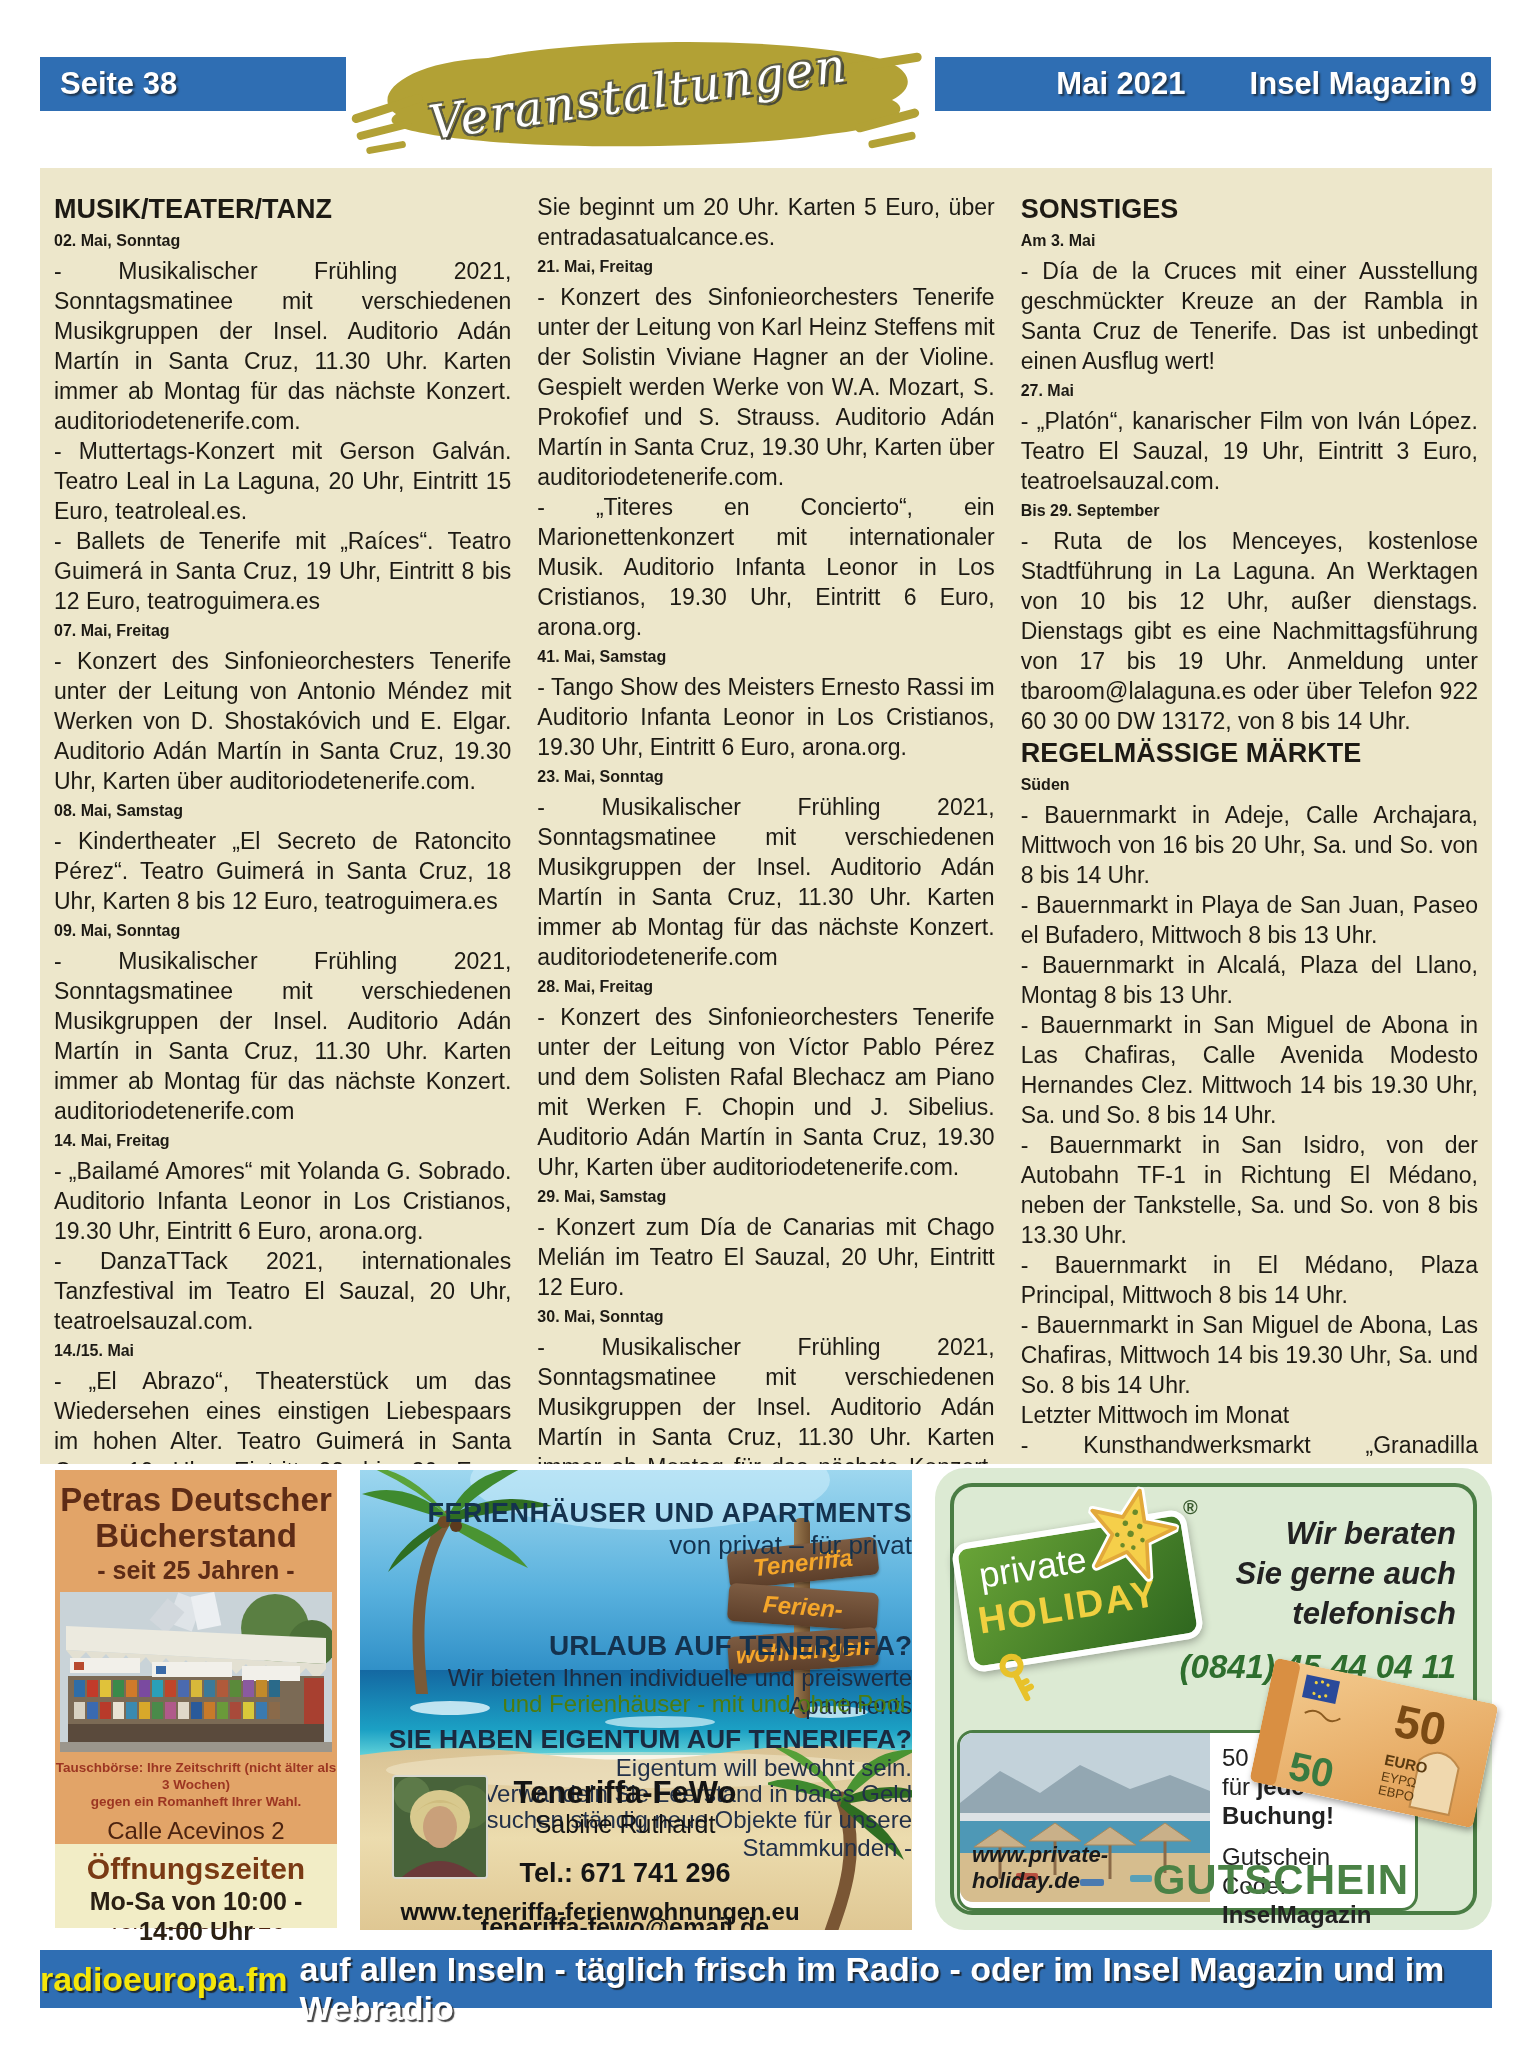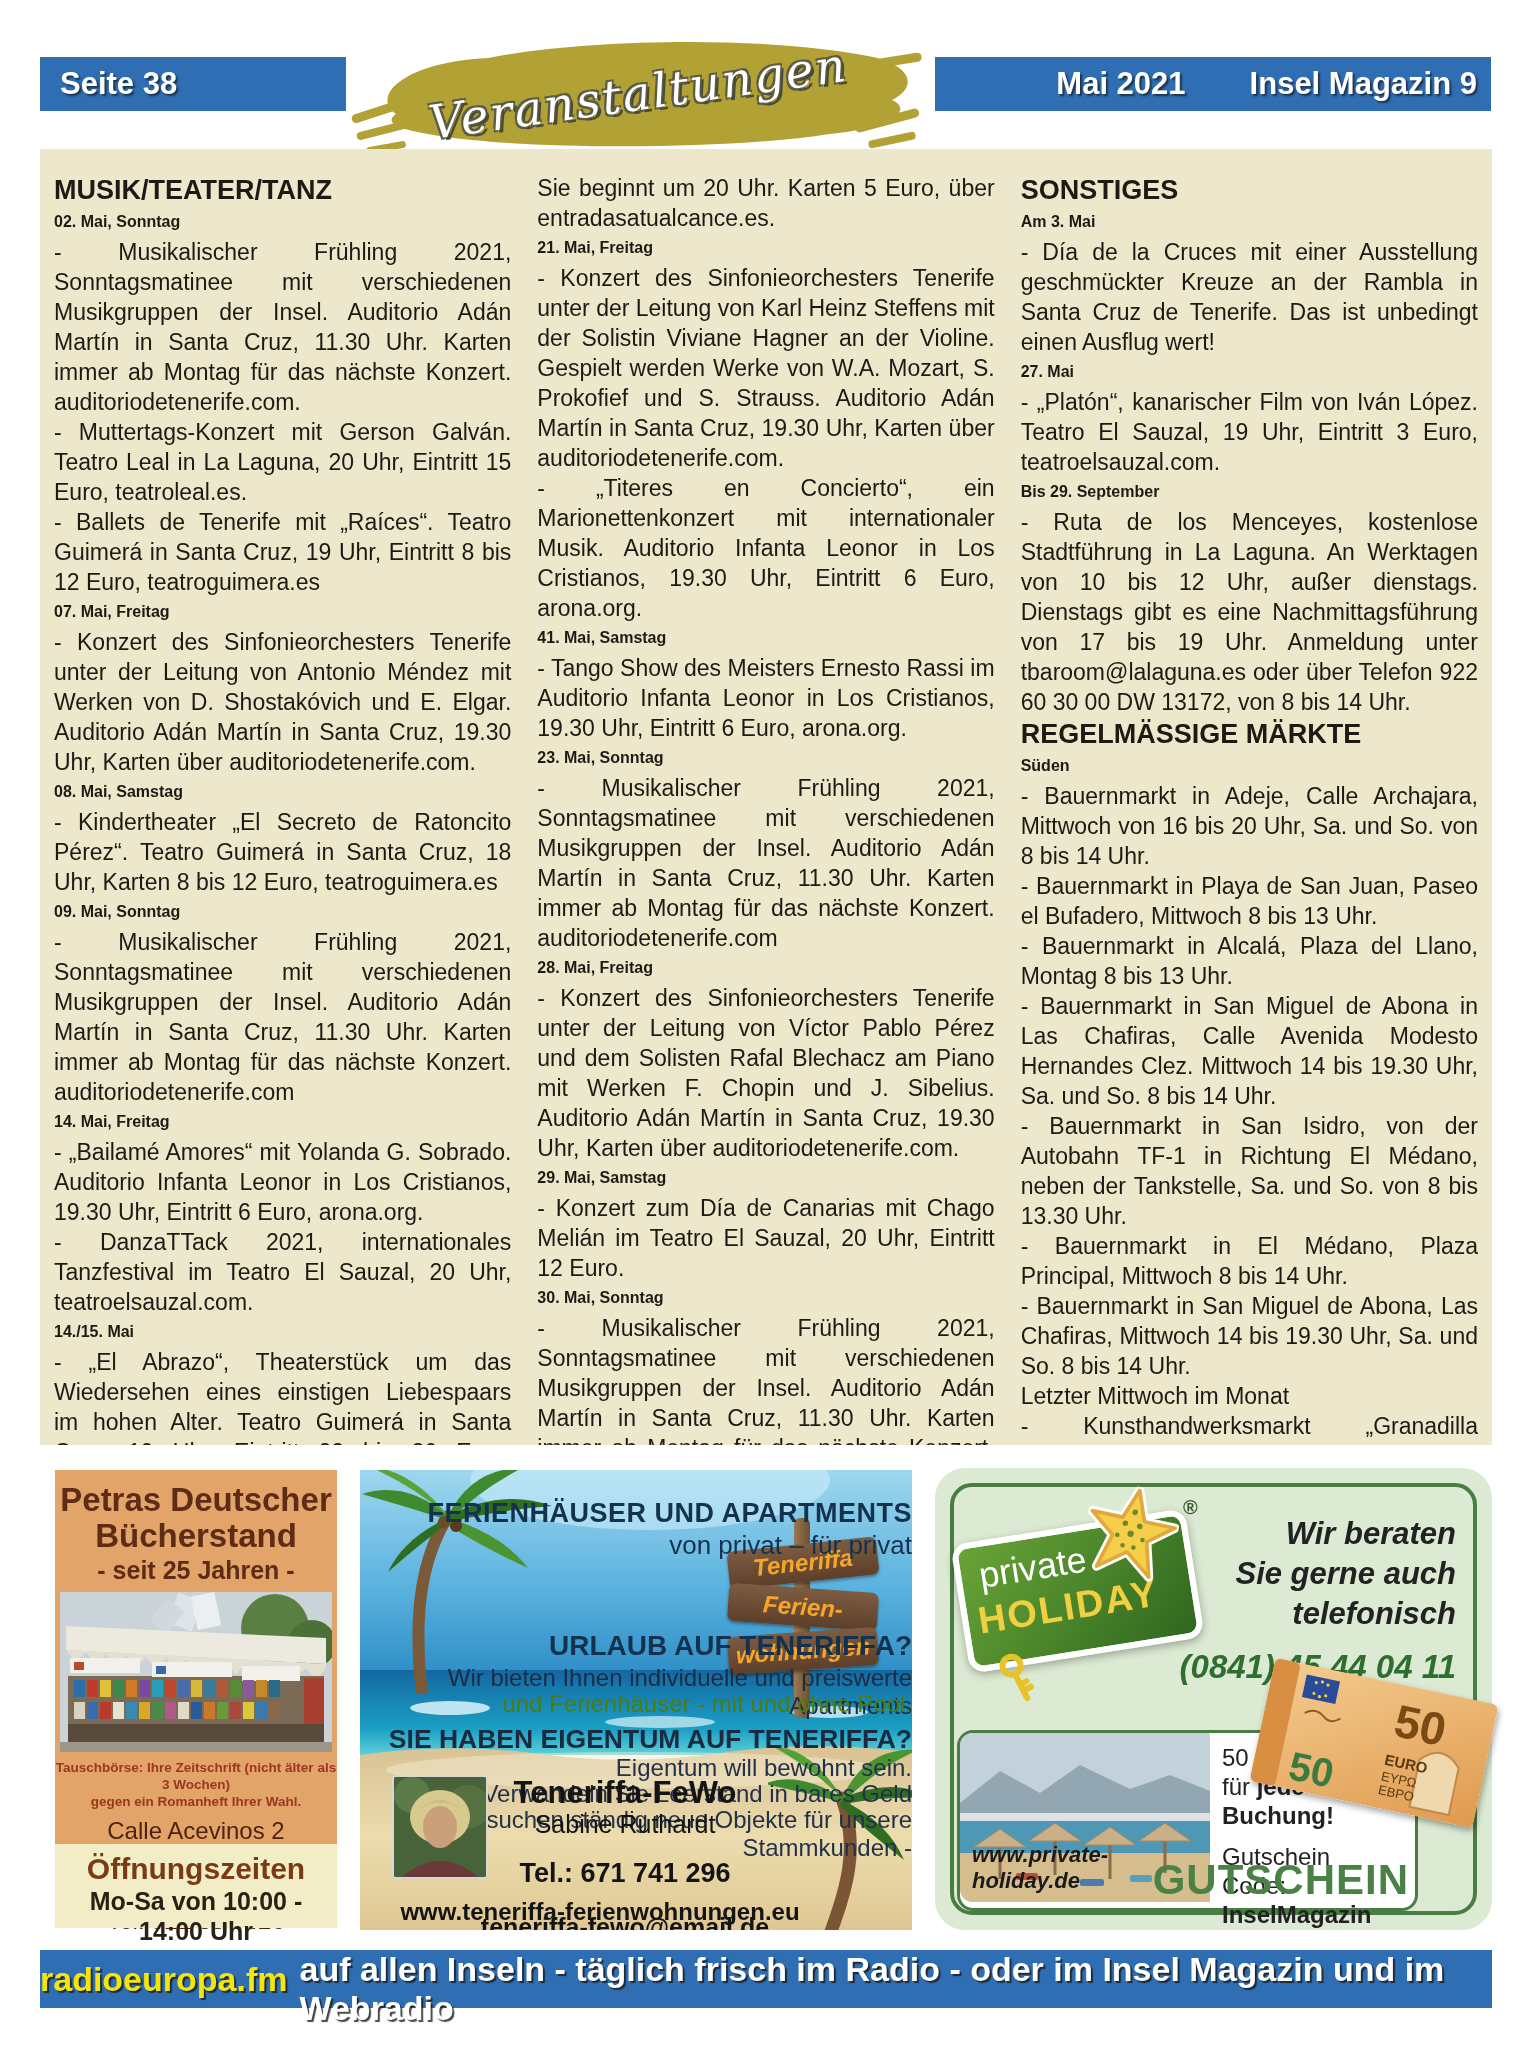--- a/index.html
+++ b/index.html
@@ -11,21 +11,21 @@
   .hbar-left{left:40px;top:57px;width:306px;line-height:54px;padding-left:20px;box-sizing:border-box;}
   .hbar-right{left:935px;top:57px;width:556px;display:flex;align-items:center;justify-content:flex-end;
         gap:64px;padding-right:14px;box-sizing:border-box;}
   .banner{position:absolute;left:348px;top:32px;width:580px;height:122px;}
   .banner svg{position:absolute;inset:0;}
   .banner-text{position:absolute;inset:0;display:flex;align-items:center;justify-content:center;
         transform:rotate(-8deg);font-family:"DejaVu Serif",serif;font-style:italic;font-size:47px;
         color:#fff;letter-spacing:2px;
         text-shadow:-2px -2px 0 #5c5c44,2px -2px 0 #5c5c44,-2px 2px 0 #5c5c44,3px 3px 0 #4a4a38;}
   
-  .content{position:absolute;left:40px;top:149px;width:1452px;height:1296px;background:#ede7cb;
+  .content{position:absolute;left:40px;top:168px;width:1452px;height:1296px;background:#ede7cb;
         box-sizing:border-box;padding:24px 14px 0;display:flex;gap:26px;overflow:hidden;}
   .col{flex:1;min-width:0;}
   .col .h1{font-size:27px;font-weight:bold;line-height:34px;text-align:left;}
   .col .h2{font-size:16px;font-weight:bold;line-height:30px;text-align:left;}
   .col .p{font-size:23px;line-height:30px;text-align:justify;}
   
   .ad{position:absolute;box-sizing:border-box;}
   .ad-books{left:55px;top:1470px;width:282px;height:458px;background:#e2a468;padding-top:12px;}
   .ab-title{font-size:33px;font-weight:bold;color:#5d2b16;text-align:center;line-height:36px;}
   .ab-sub{font-size:25px;font-weight:bold;color:#5d2b16;text-align:center;margin-top:2px;}

